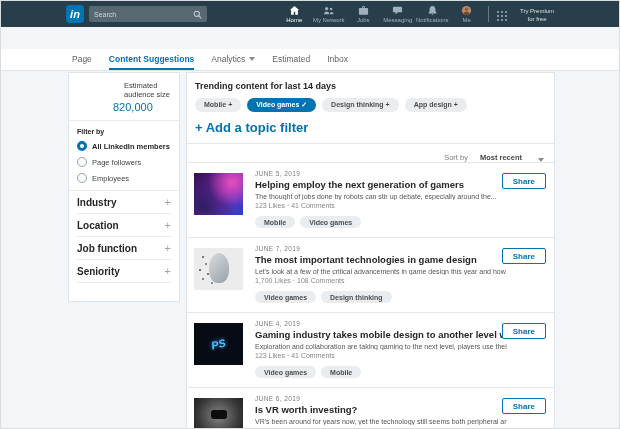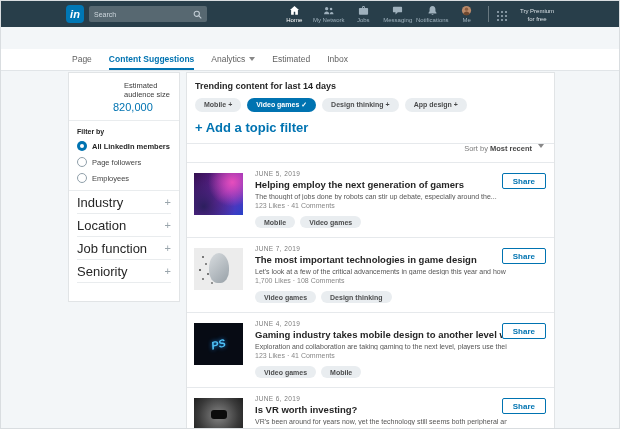--- a/index.html
+++ b/index.html
@@ -66,35 +66,35 @@
   .radio-row{ display:flex; align-items:center; gap:5px; margin-top:6px; cursor:pointer; }
   .radio{ width:10px; height:10px; border-radius:50%; border:1px solid #90a0aa; background:#fff; flex:none; }
   .radio-row.active .radio{ border:none; background:#0073b1; position:relative; }
   .radio-row.active .radio::after{ content:""; display:block; width:4px; height:4px; border-radius:50%;
                                    background:#fff; margin:3px auto 0; }
   .radio-label{ font-size:7.5px; color:#444; }
   .radio-row.active .radio-label{ font-weight:bold; color:#262626; }
   .side-section{ display:flex; justify-content:space-between; align-items:center; height:23px;
                  border-bottom:1px solid #e9ecee; cursor:pointer; }
   .side-section:first-of-type{ border-top:none; }
-  .side-section .s-lbl{ font-size:13px; font-weight:normal; color:#262626; }
+  .side-section .s-lbl{ font-size:10px; font-weight:bold; color:#262626; }
   .plus-icon{ font-size:11px; color:#9aa5ac; font-weight:400; line-height:1; }
   .side-bottom{ height:18px; }
 
   
   .main-card{ position:absolute; left:186px; top:2px; width:367px; bottom:-2px; overflow:hidden;
               padding-top:8px; }
   .trending-title{ font-size:9px; font-weight:bold; color:#262626; margin-left:8px; }
   .chips{ display:flex; gap:6px; margin:7px 0 0 8px; }
   .chip{ font-size:7px; font-weight:bold; color:rgba(0,0,0,.7); background:#e9edf0; border-radius:9px;
          padding:3px 9px; cursor:pointer; white-space:nowrap; }
   .chip.active{ background:#0073b1; color:#fff; }
   .add-filter{ margin:8px 0 0 8px; font-size:13px; font-weight:bold; color:#0073b1; cursor:pointer; }
   .hdiv{ border-top:1px solid #e6e9ec; margin-top:8px; }
-  .sort-row{ height:19px; display:flex; justify-content:flex-end; align-items:flex-start; gap:2px;
+  .sort-row{ height:19px; display:flex; justify-content:flex-end; align-items:flex-end; gap:12px;
              padding-right:10px; border-bottom:1px solid #e6e9ec; cursor:pointer; }
   .sort-label{ font-size:7.5px; color:rgba(0,0,0,.55); }
   .sort-value{ font-size:7.5px; font-weight:bold; color:rgba(0,0,0,.75); }
 
   
   .article{ position:relative; display:flex; padding:7px 8px 9px 7px; border-bottom:1px solid #e6e9ec; }
   .article:last-child{ border-bottom:none; }
   .thumb{ position:relative; width:49px; height:42px; margin-top:3px; flex:none; overflow:hidden; cursor:pointer; }
   .thumb-mouse{ background:
       radial-gradient(circle at 78% 22%, rgba(236,80,190,.95), transparent 48%),

